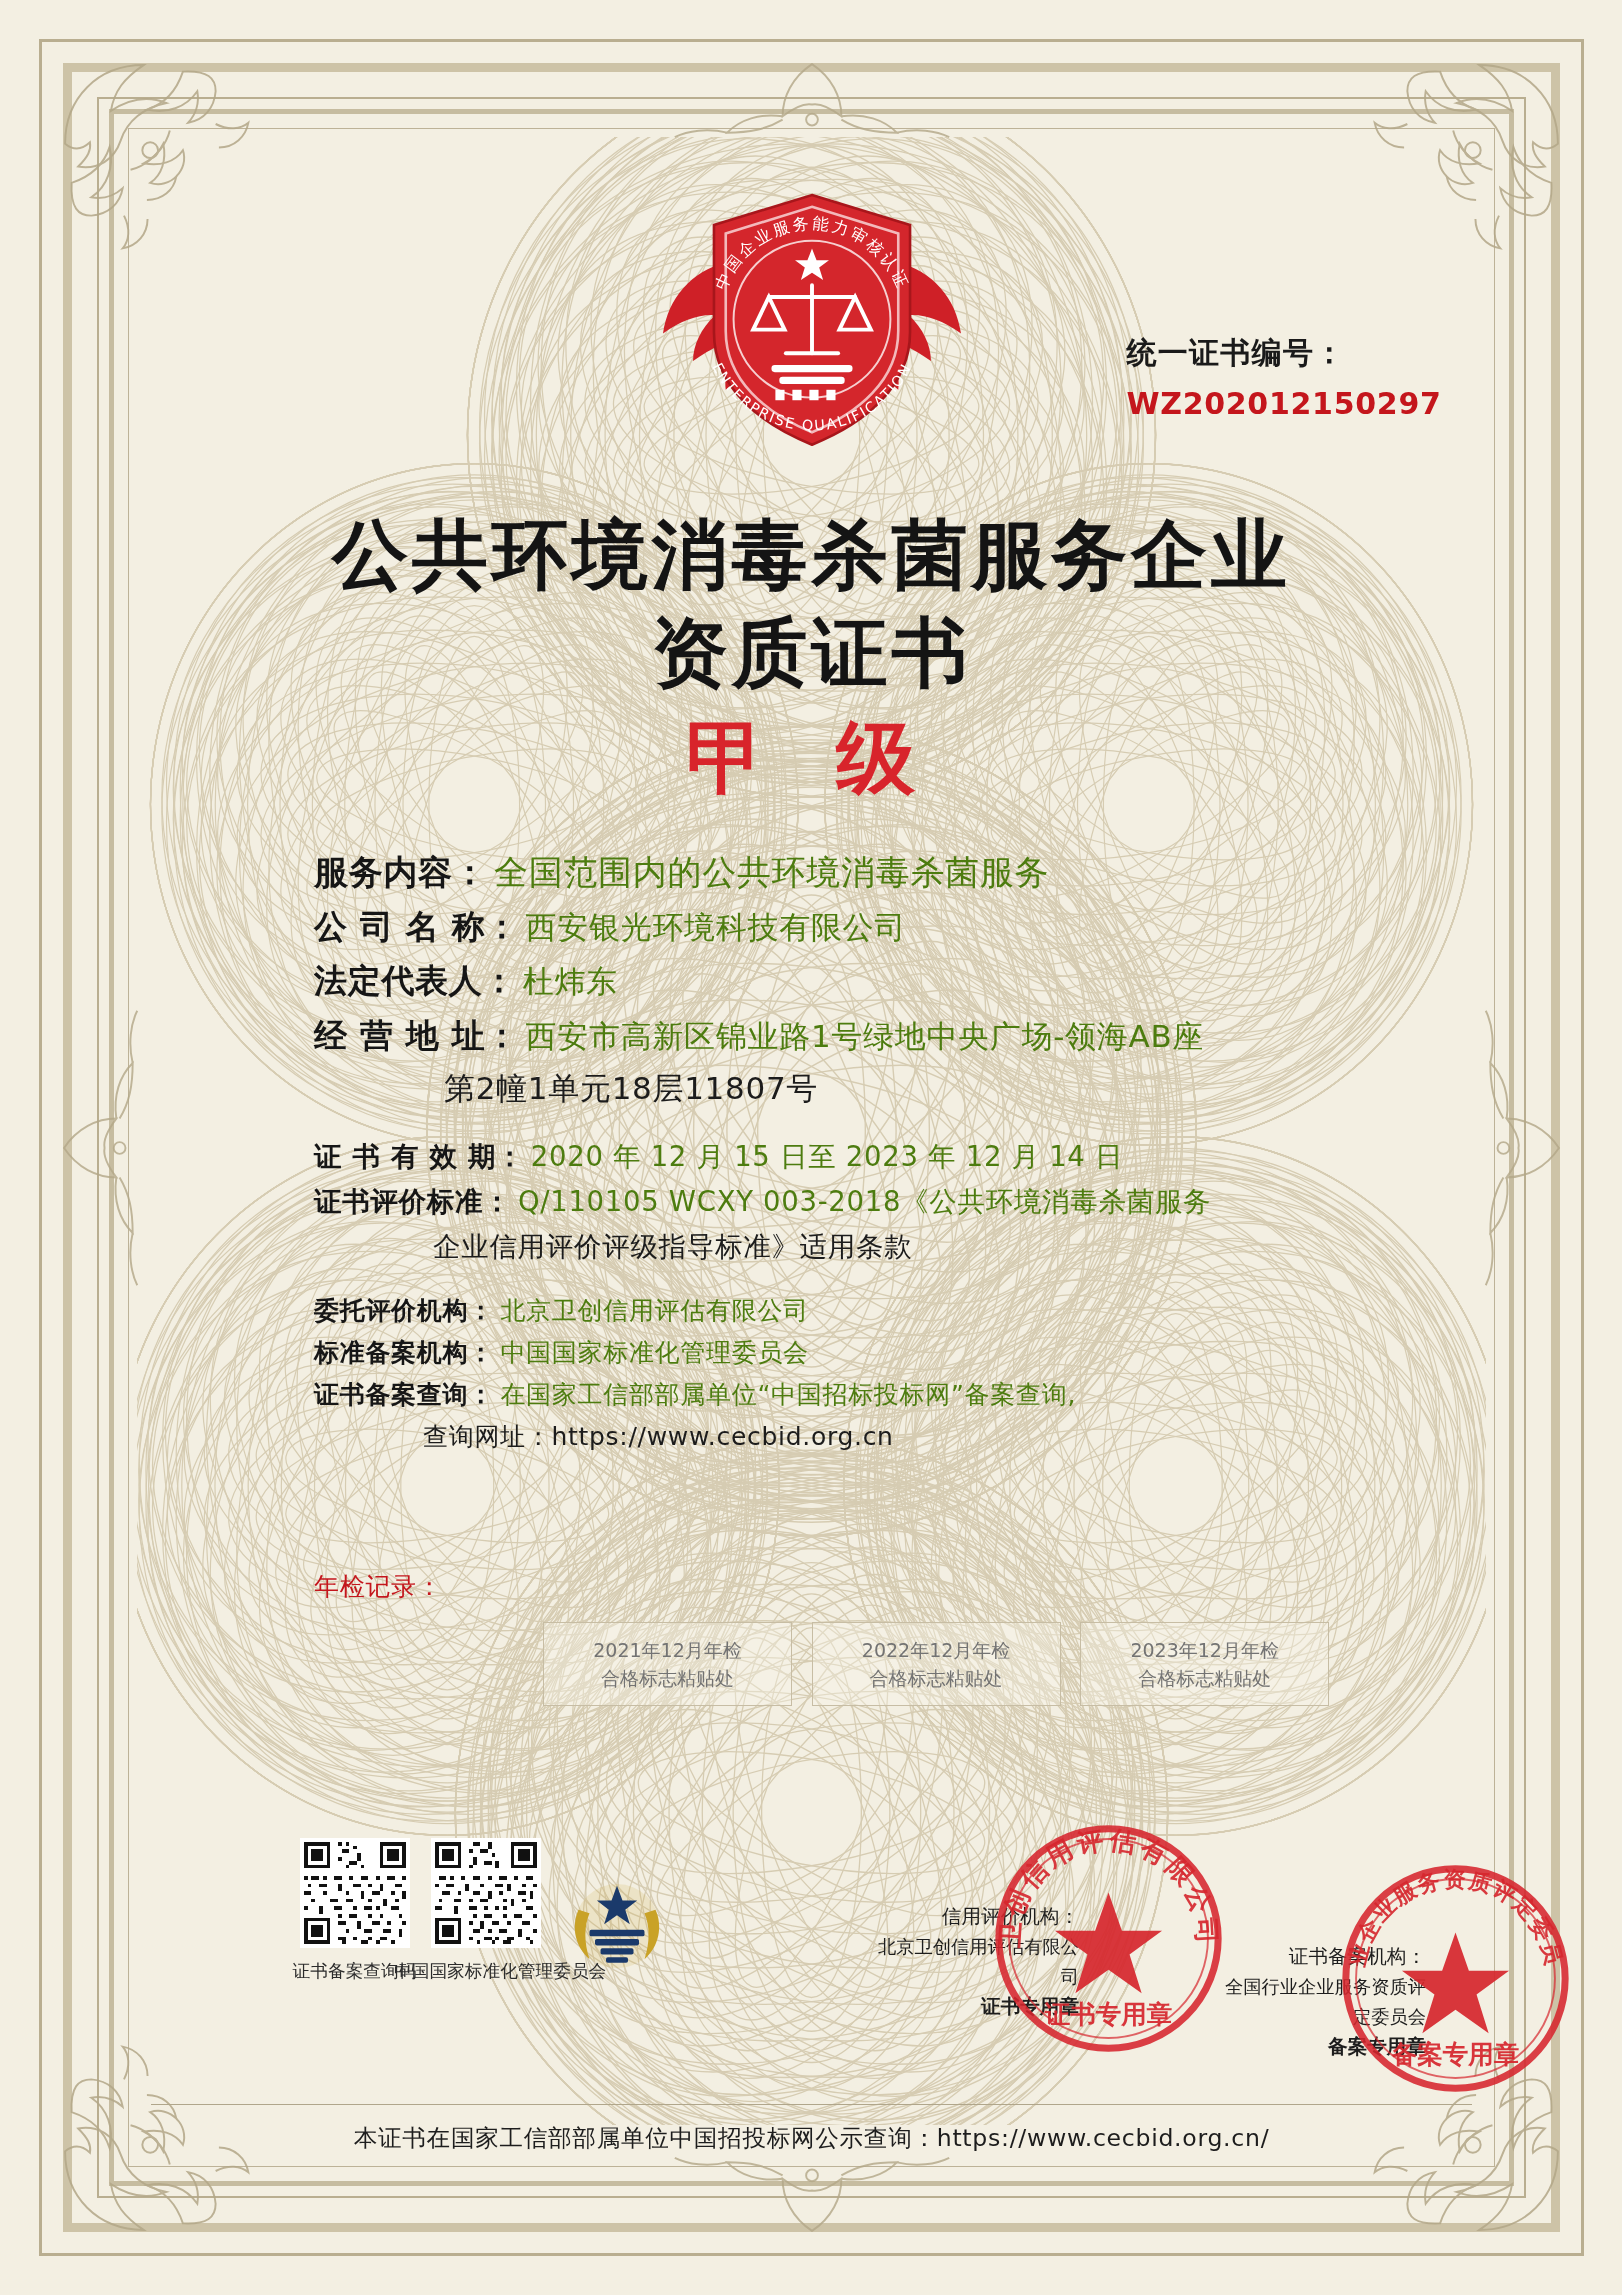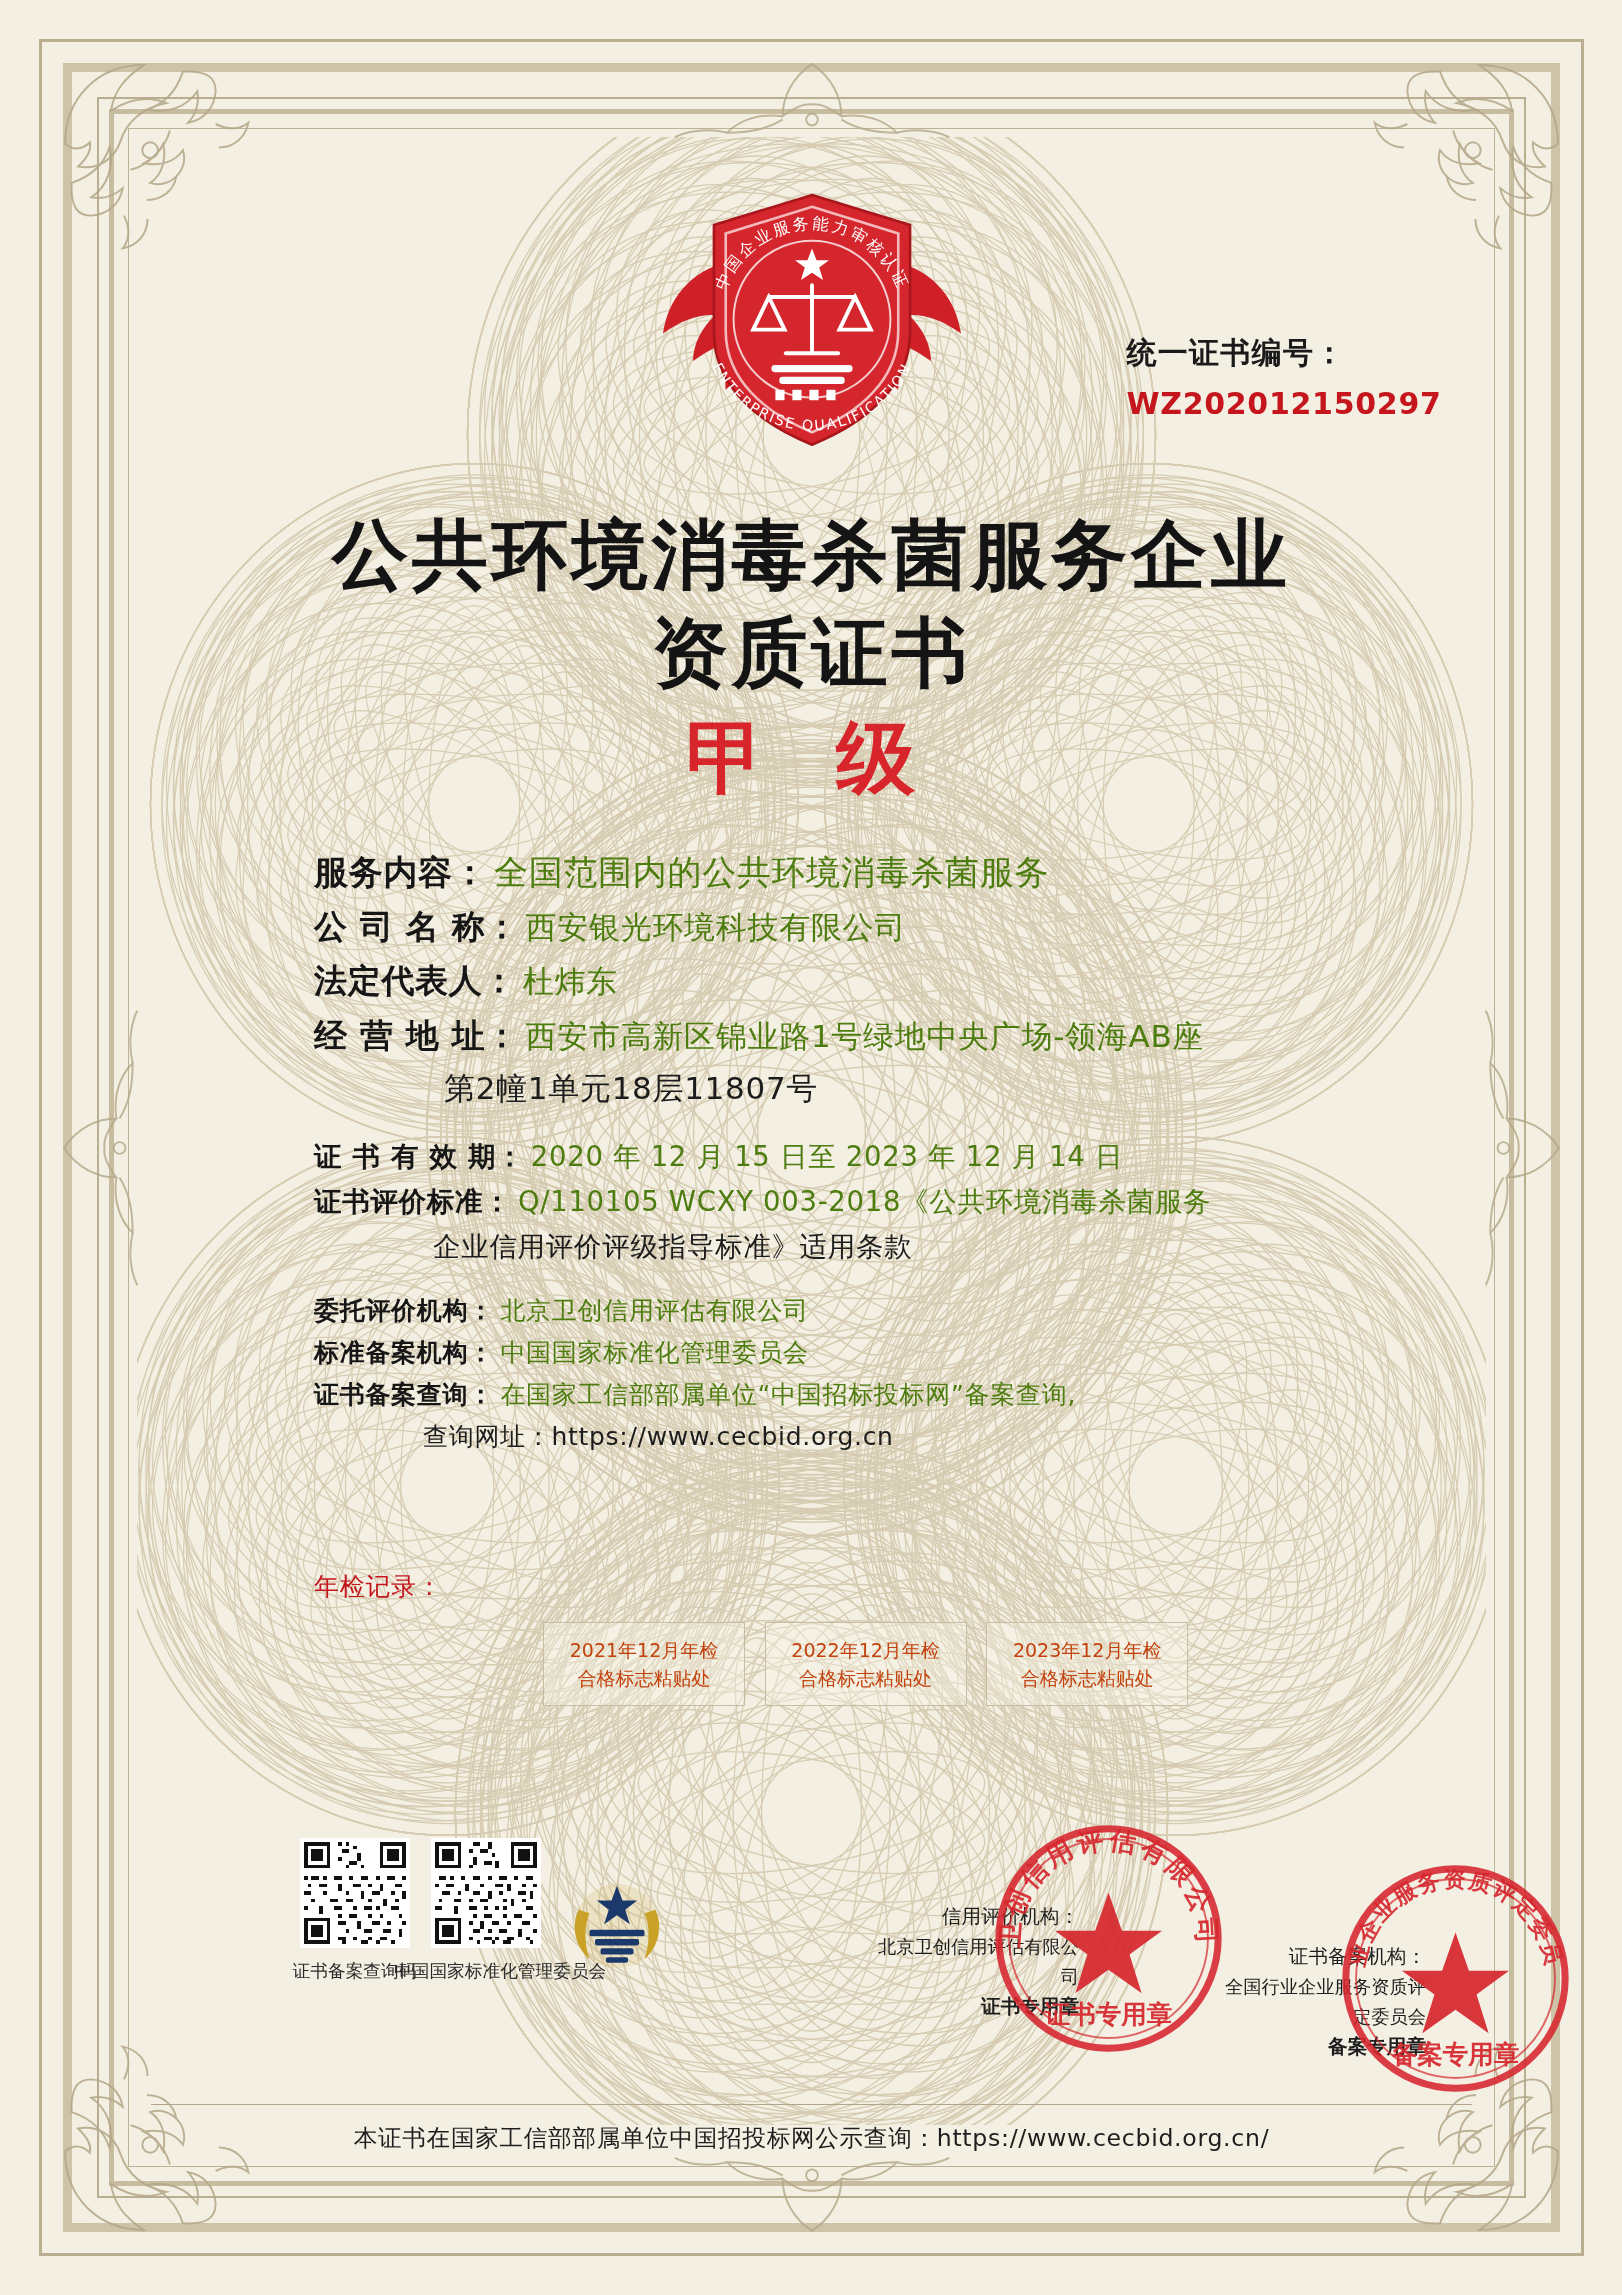--- a/index.html
+++ b/index.html
@@ -211,24 +211,24 @@
     letter-spacing: 0.7px;
   }
   .stamp-boxes {
     position: absolute;
     left: 406px;
     top: 1485px;
     display: flex;
     gap: 19.6px;
   }
   .stamp-box {
-    width: 202px;
+    width: 249px;
     height: 84px;
     border: 1.3px solid #c7bda4;
-    color: #c2410c;
+    color: #737373;
     font-size: 19px;
     line-height: 1.45;
     text-align: center;
     padding-top: 14.4px;
     box-sizing: border-box;
     background: rgba(248,245,235,0.35);
   }
 
   
   .qr-area {

